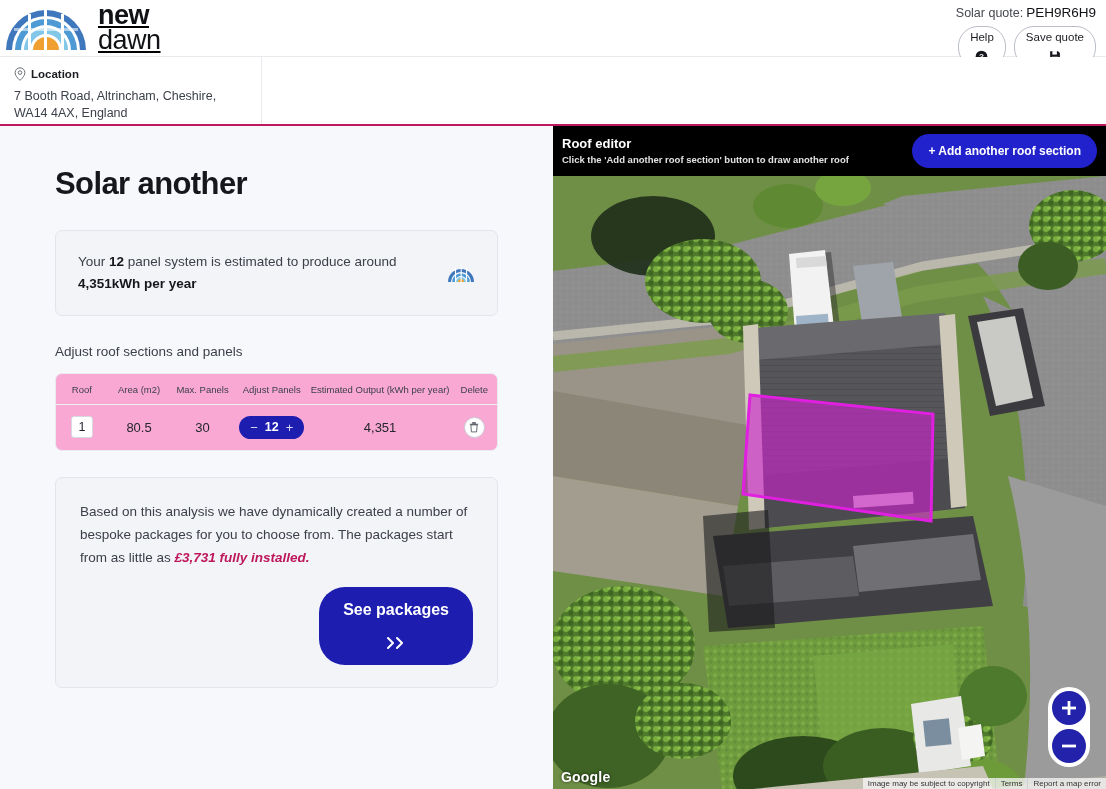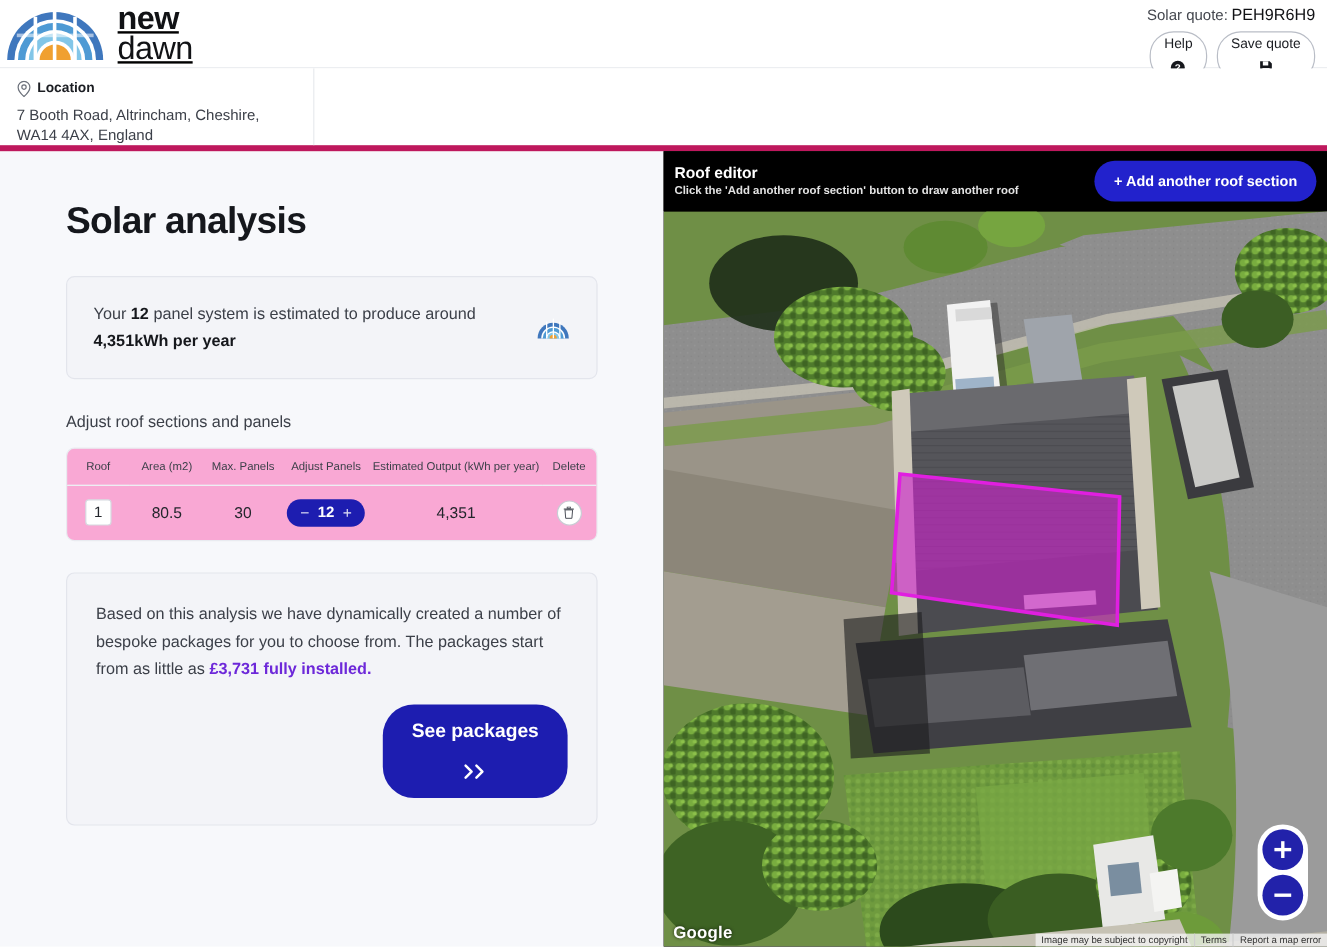--- a/index.html
+++ b/index.html
@@ -35,21 +35,21 @@
     border: 1px solid #b9bdc6; border-radius: 20px;
     background: #fff; color: #1b1d22;
     font-size: 11.5px; padding: 4px 11px; cursor: pointer;
     font-family: inherit;
     flex-direction: column;
   }
 
   
   .locstrip {
     height: 69px; flex: 0 0 69px; background: #fff;
-    border-bottom: 5px solid #be185d; position: relative;
+    border-bottom: 2px solid #be185d; position: relative;
   }
   .loc-cell { width: 262px; height: 100%; border-right: 1px solid #e8eaee; padding: 10px 14px 0 14px; }
   .loc-head { display: flex; align-items: center; gap: 5px; }
   .loc-head .lbl { font-size: 11.5px; font-weight: 700; color: #1b1d22; }
   .loc-addr { margin-top: 7px; font-size: 12.5px; line-height: 1.33; color: #3c4049; }
 
   
   .body { flex: 1 1 auto; display: flex; min-height: 0; }
 
   
@@ -95,21 +95,21 @@
   .stepper .sg { opacity: .85; font-size: 13px; }
   .stepper .sv { font-weight: 700; }
   .trash-btn {
     width: 21px; height: 21px; border: 1px solid #c9ccd4; border-radius: 50%;
     background: #fff; display: inline-flex; align-items: center; justify-content: center;
     cursor: pointer; padding: 0;
   }
 
   .pkg-card { margin-top: 26px; padding: 22px 24px 22px 24px; }
   .pkg-text { font-size: 13.5px; line-height: 1.72; color: #3c4049; }
-  .pkg-text b { color: #6d28d9; font-weight: 700; }
+  .pkg-text b { color: #be185d; font-weight: 700; font-style: italic; }
   .pkg-cta-row { display: flex; justify-content: flex-end; margin-top: 18px; }
   .cta {
     display: inline-flex; align-items: center; gap: 16px;
     background: #1d1db0; color: #fff; border: none; border-radius: 26px;
     padding: 14px 24px; font-size: 16px; font-weight: 700; cursor: pointer;
     font-family: inherit;
     flex-direction: column;
   }
 
   
@@ -212,21 +212,21 @@
         </svg>
         <span class="lbl">Location</span>
       </div>
       <div class="loc-addr">7 Booth Road, Altrincham, Cheshire, WA14 4AX, England</div>
     </div>
   </div>
 
   <div class="body">
 
     <div class="left">
-      <h1 class="h1">Solar analysis</h1>
+      <h1 class="h1">Solar another</h1>
 
       <div class="card estimate-card">
         <div class="estimate-text">
           <span>Your </span><b>12</b><span> panel system is estimated to produce around </span><b>4,351kWh</b><b> per year</b>
         </div>
         <svg class="sun-badge" viewBox="0 0 28 20">
           <path d="M1 19 A13 13 0 0 1 27 19 Z" fill="#3f77bd"></path>
           <path d="M4 19 A10 10 0 0 1 24 19 Z" fill="#ffffff"></path>
           <path d="M5.2 19 A8.8 8.8 0 0 1 22.8 19 Z" fill="#4e9ad4"></path>
           <path d="M8 19 A6 6 0 0 1 20 19 Z" fill="#ffffff"></path>

